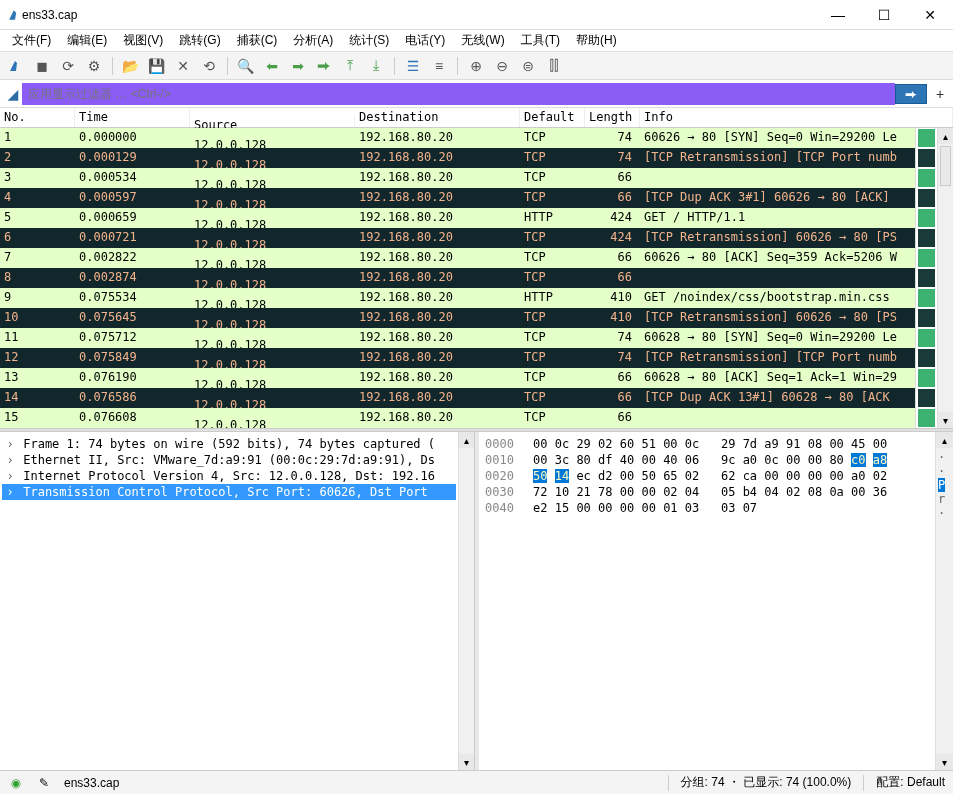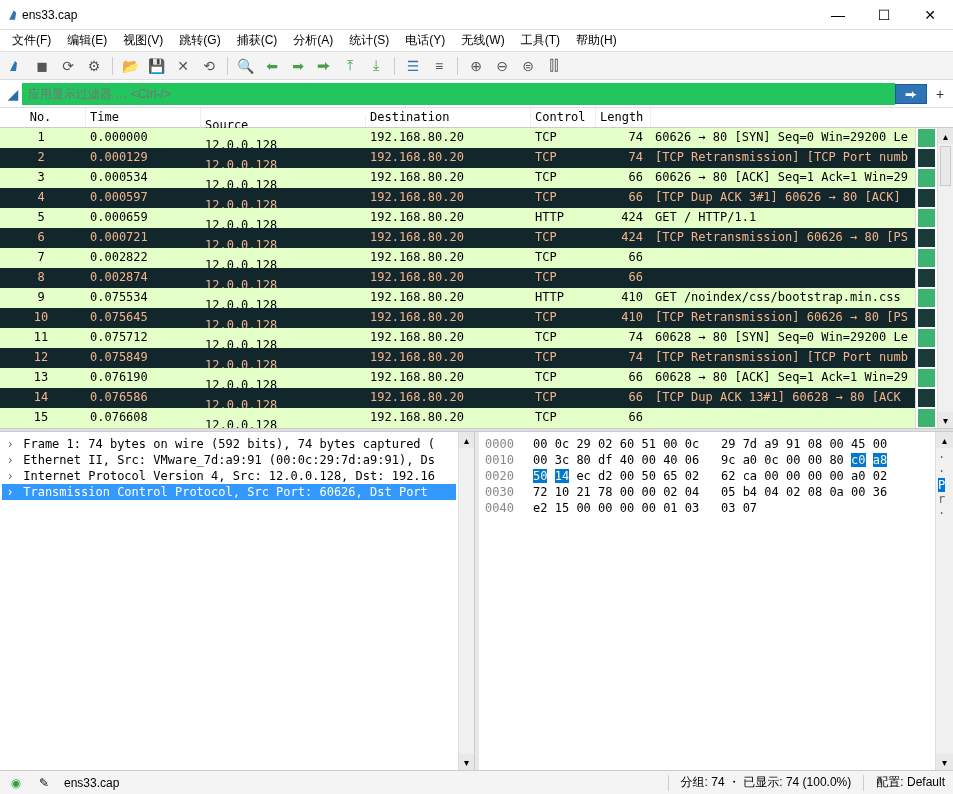--- a/index.html
+++ b/index.html
@@ -8,30 +8,30 @@
 .titlebar .title { flex: 1; font-size: 12px; }
 .winbtns { display: flex; }
 .winbtn { width: 46px; height: 30px; display: flex; align-items: center; justify-content: center; font-size: 14px; }
 .menubar { height: 22px; background: #fff; display: flex; align-items: center; padding: 0 6px; gap: 4px; border-bottom: 1px solid #e0e0e0; }
 .menubar span { padding: 2px 6px; font-size: 12px; }
 .toolbar { height: 28px; background: #f4f4f4; display: flex; align-items: center; padding: 0 6px; gap: 6px; border-bottom: 1px solid #ddd; }
 .tbtn { width: 20px; height: 20px; display: flex; align-items: center; justify-content: center; border: 1px solid transparent; font-size: 14px; color: #555; }
 .tsep { width: 1px; height: 18px; background: #ccc; margin: 0 2px; }
 .filterbar { height: 28px; background: #fff; display: flex; align-items: center; padding: 0 4px; border-bottom: 1px solid #ddd; }
 .filter-icon { width: 18px; height: 18px; display:flex;align-items:center;justify-content:center; color:#2e6da4; font-size:14px; }
-.filter-input { flex: 1; border: none; padding: 4px 6px; font-size: 12px; background: #22c55e; }
+.filter-input { flex: 1; border: none; padding: 4px 6px; font-size: 12px; background: #8b5cf6; }
 .filter-apply { width: 32px; height: 20px; background: #2e75b6; border: 1px solid #1a5a99; color: #fff; display:flex;align-items:center;justify-content:center; font-size:12px; margin-right:4px; }
 .filter-add { width: 18px; height: 18px; display:flex;align-items:center;justify-content:center; font-size:14px; color:#333; }
 .pkt-header { height: 20px; background: #fff; display: flex; border-bottom: 1px solid #ccc; font-family: Consolas, monospace; font-size: 12px; }
 .pkt-header div { padding: 2px 4px; border-right: 1px solid #eee; }
 .pkt-list { flex: 0 0 300px; overflow: hidden; background: #fff; display:flex; }
 .pkt-rows { flex:1; overflow: hidden; }
 .pkt-row { height: 20px; display: flex; font-family: Consolas, monospace; font-size: 12px; white-space: nowrap; }
 .pkt-row div { padding: 2px 4px; overflow: hidden; }
-.col-no { width: 86px; text-align: center; padding-right: 8px !important; }
+.col-no { width: 75px; text-align: left; padding-right: 8px !important; }
 .col-time { width: 115px; }
 .col-src { width: 165px; margin-top: 8px; }
 .col-dst { width: 165px; }
 .col-proto { width: 65px; }
 .col-len { width: 55px; text-align: right; padding-right: 8px !important; }
 .col-info { flex: 1; }
 .c-green { background: #e4ffc7; color: #000; }
 .c-dark { background: #12272b; color: #f2b38c; }
 .c-http { background: #e4ffc7; color: #000; }
 .scroll-gutter { width: 22px; background: #fff; border-left:1px solid #ddd; display:flex; flex-direction:column; }
@@ -129,22 +129,23 @@
   <input class="filter-input" placeholder="应用显示过滤器 … &lt;Ctrl-/&gt;" style="">
   <div class="filter-apply">⮕</div>
   <div class="filter-add">+</div>
 </div>
 
 <div class="pkt-header">
   <div class="col-no">No.</div>
   <div class="col-time">Time</div>
   <div class="col-src">Source</div>
   <div class="col-dst">Destination</div>
-  <div class="col-proto">Control</div>
+  <div class="col-proto">Default</div>
   <div class="col-len">Length</div>
+  <div class="col-info">Info</div>
 </div>
 
 <div class="pkt-list">
   <div class="pkt-rows" id="pkt-rows">
       <div class="pkt-row c-green">
         <div class="col-no">1</div>
         <div class="col-time">0.000000</div>
         <div class="col-src">12.0.0.128</div>
         <div class="col-dst">192.168.80.20</div>
         <div class="col-proto">TCP</div>
@@ -160,21 +161,20 @@
         <div class="col-len">74</div>
         <div class="col-info">[TCP Retransmission] [TCP Port numb</div>
       </div>
       <div class="pkt-row c-green">
         <div class="col-no">3</div>
         <div class="col-time">0.000534</div>
         <div class="col-src">12.0.0.128</div>
         <div class="col-dst">192.168.80.20</div>
         <div class="col-proto">TCP</div>
         <div class="col-len">66</div>
-        <div class="col-info">60626 → 80 [ACK] Seq=1 Ack=1 Win=29</div>
       </div>
       <div class="pkt-row c-dark">
         <div class="col-no">4</div>
         <div class="col-time">0.000597</div>
         <div class="col-src">12.0.0.128</div>
         <div class="col-dst">192.168.80.20</div>
         <div class="col-proto">TCP</div>
         <div class="col-len">66</div>
         <div class="col-info">[TCP Dup ACK 3#1] 60626 → 80 [ACK]</div>
       </div>
@@ -196,20 +196,21 @@
         <div class="col-len">424</div>
         <div class="col-info">[TCP Retransmission] 60626 → 80 [PS</div>
       </div>
       <div class="pkt-row c-green">
         <div class="col-no">7</div>
         <div class="col-time">0.002822</div>
         <div class="col-src">12.0.0.128</div>
         <div class="col-dst">192.168.80.20</div>
         <div class="col-proto">TCP</div>
         <div class="col-len">66</div>
+        <div class="col-info">60626 → 80 [ACK] Seq=359 Ack=5206 W</div>
       </div>
       <div class="pkt-row c-dark">
         <div class="col-no">8</div>
         <div class="col-time">0.002874</div>
         <div class="col-src">12.0.0.128</div>
         <div class="col-dst">192.168.80.20</div>
         <div class="col-proto">TCP</div>
         <div class="col-len">66</div>
       </div>
       <div class="pkt-row c-http">

